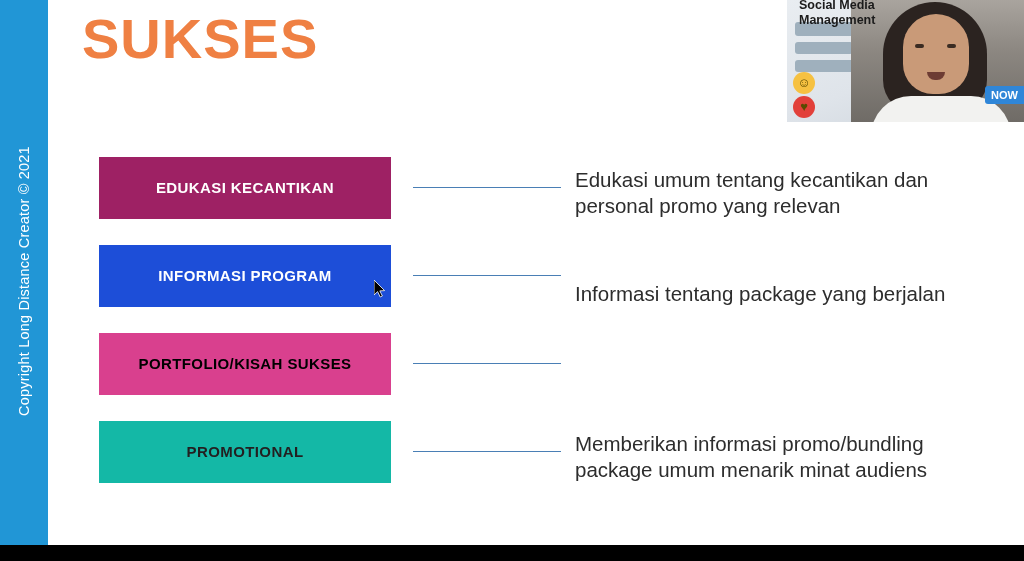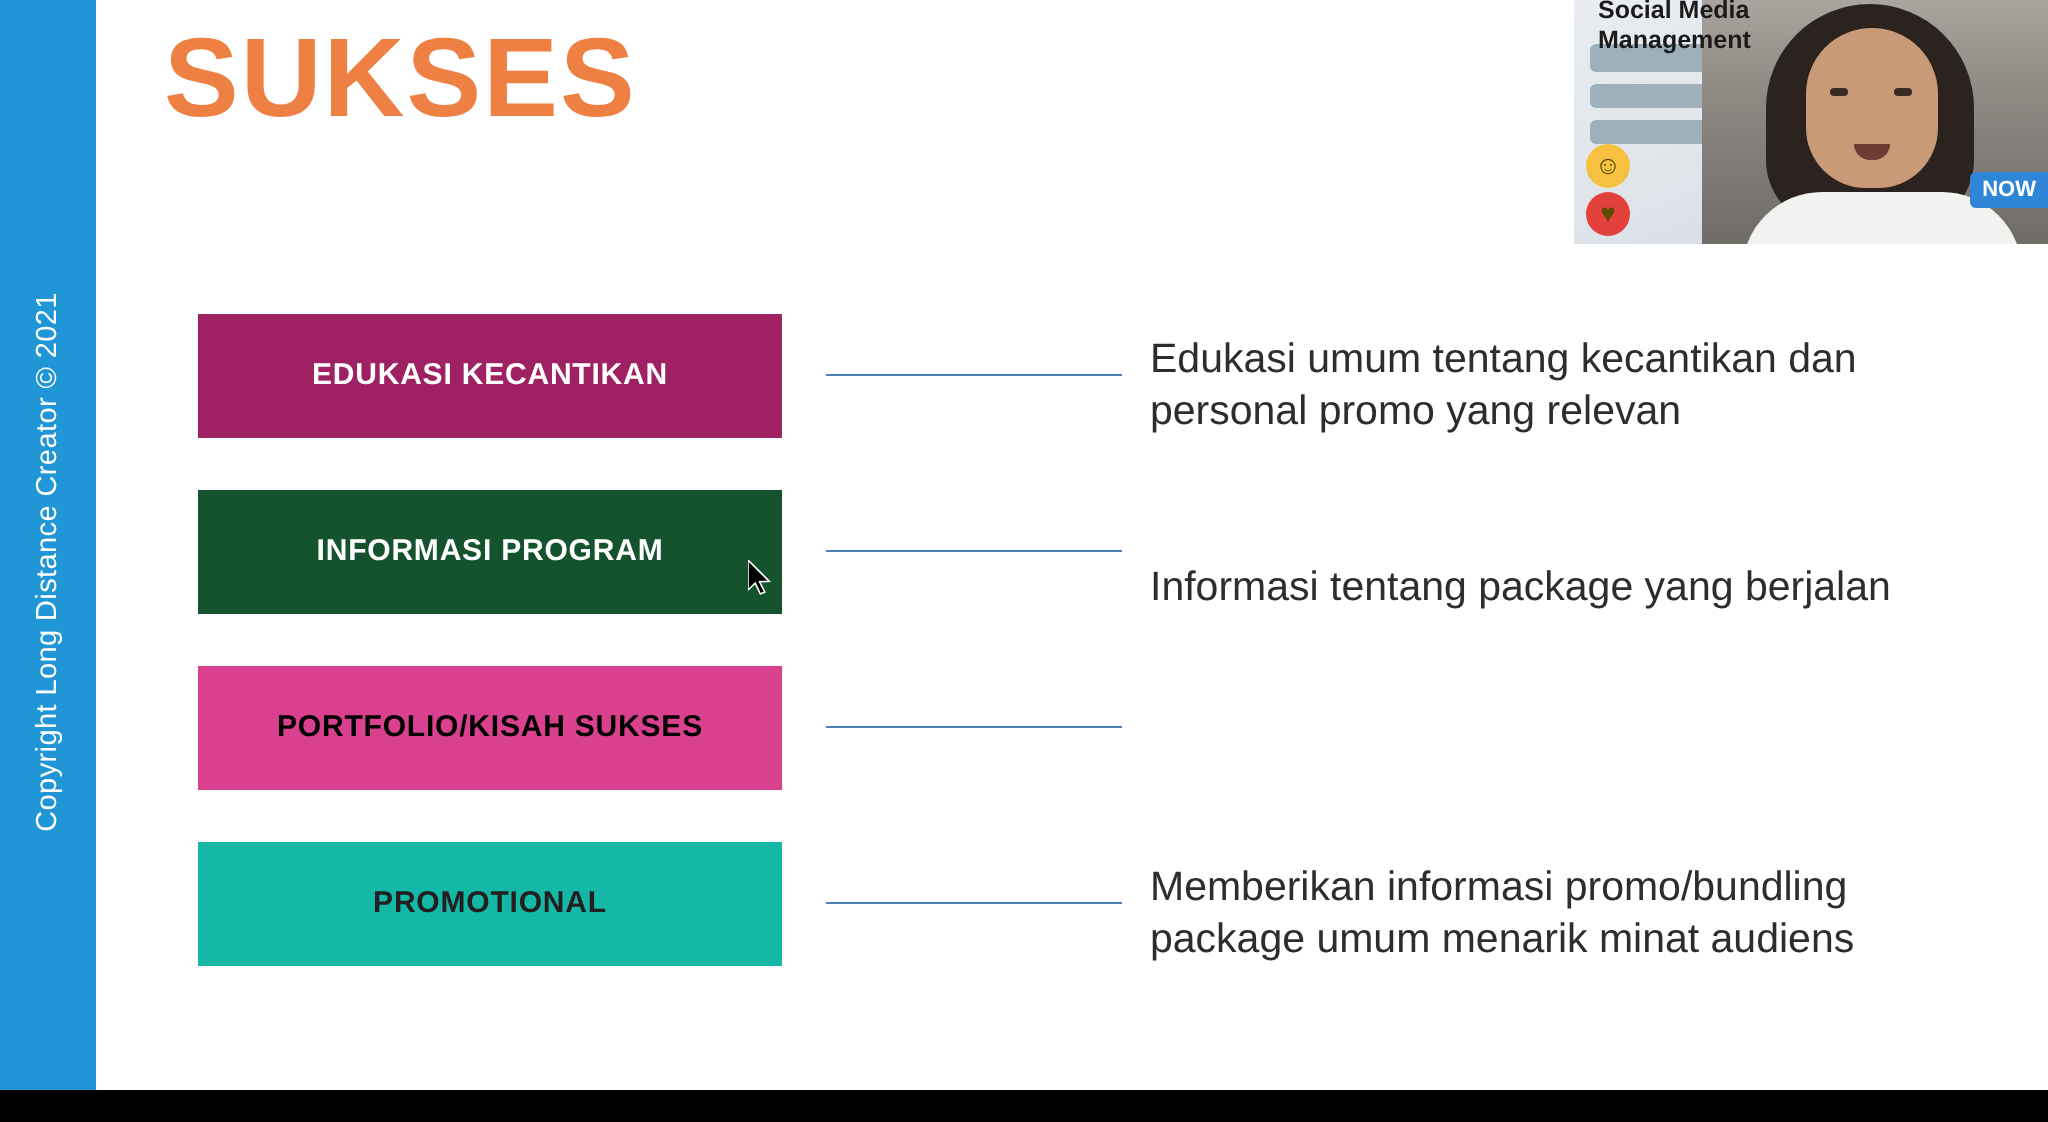--- a/index.html
+++ b/index.html
@@ -278,21 +278,21 @@
     <div class="label-box" style="background:#9e2164">
       <span style="color:#ffffff">EDUKASI KECANTIKAN</span>
     </div>
     <div class="connector">
         <i></i>
       </div>
     <div class="desc">Edukasi umum tentang kecantikan dan personal promo yang relevan</div>
   </div>
 
   <div class="row" id="row2">
-    <div class="label-box" style="background:#14532d">
+    <div class="label-box" style="background:#1d4ed8">
       <span style="color:#ffffff">INFORMASI PROGRAM</span>
     </div>
     <div class="connector">
         <i></i>
       </div>
     <div class="desc">Informasi tentang package yang berjalan</div>
   </div>
 
   <div class="row" id="row3">
     <div class="label-box" style="background:#d9408e">

